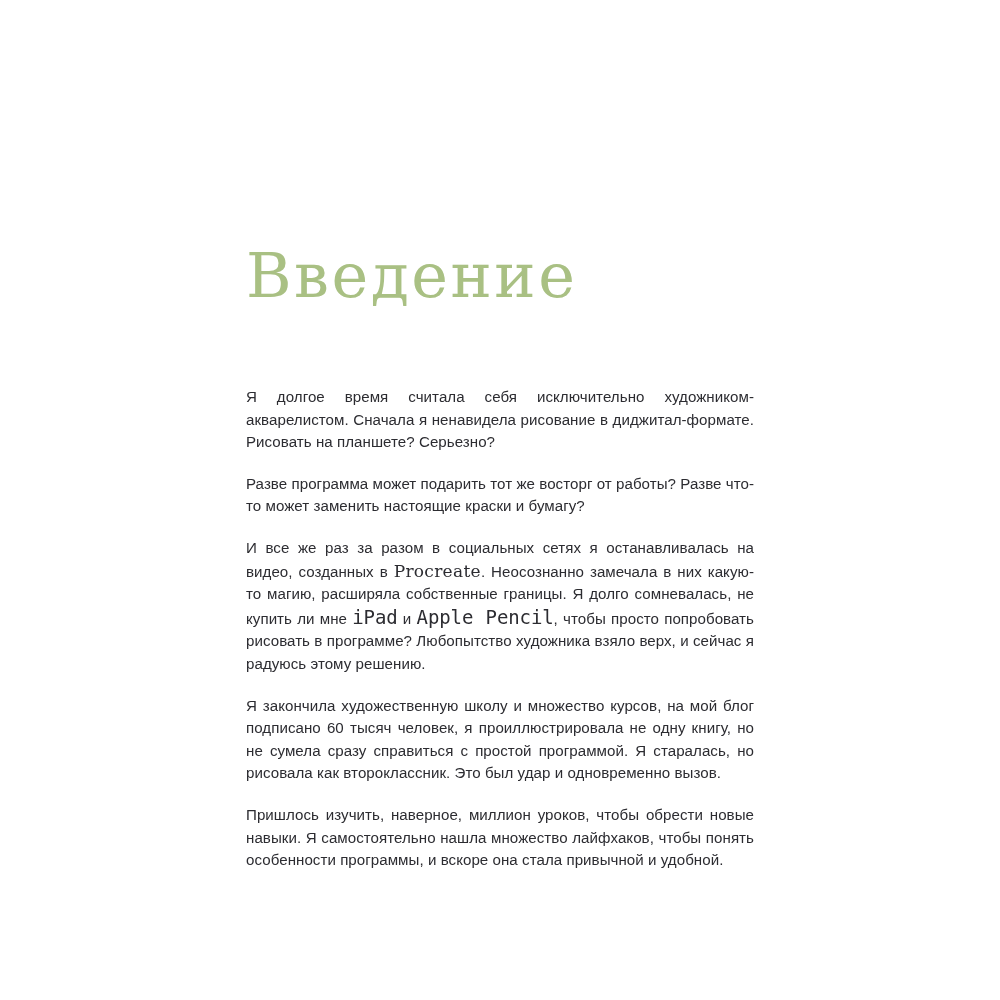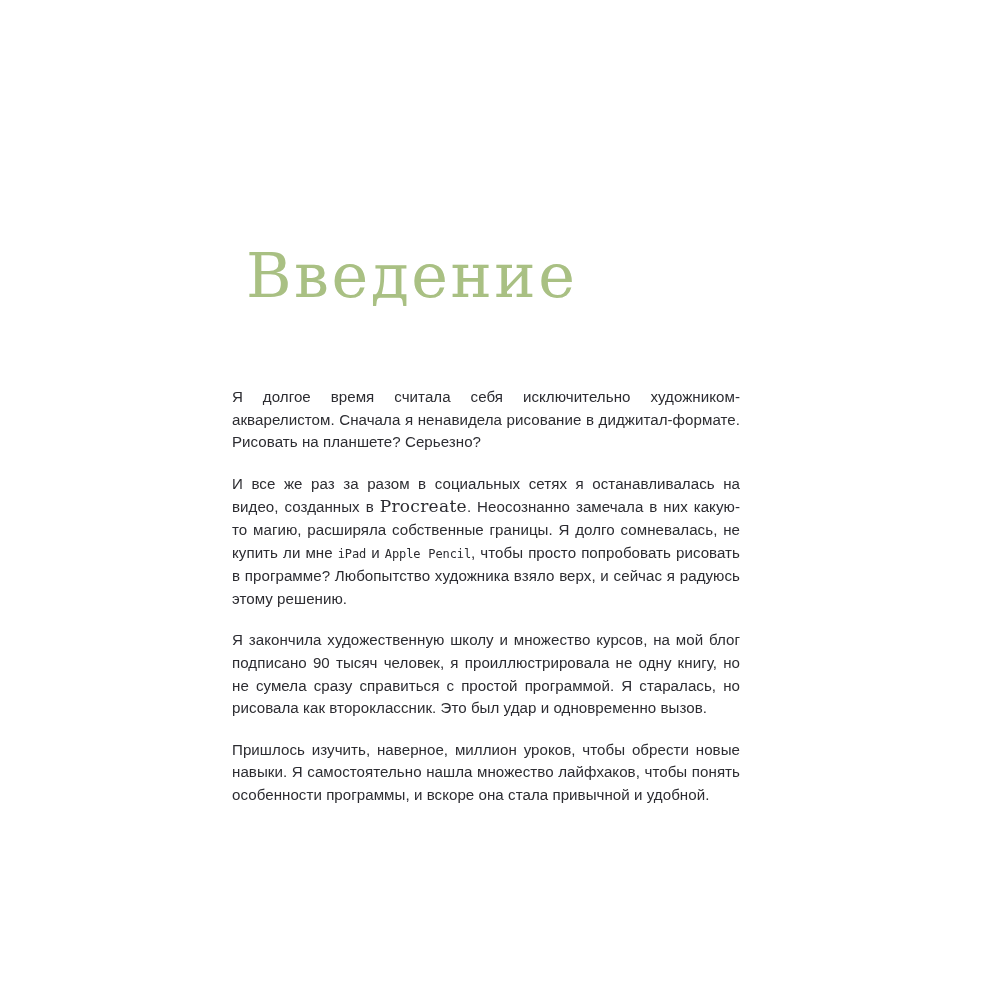--- a/index.html
+++ b/index.html
@@ -39,21 +39,21 @@
     font-weight: 400;
     line-height: 1.05;
     letter-spacing: 2.5px;
     color: #a9c083;
     white-space: nowrap;
   }
 
   
   .body-column {
     position: absolute;
-    left: 212px;
+    left: 226px;
     top: 386px;
     width: 508px;
   }
 
   .body-paragraph {
     margin: 0 0 19px 0;
     font-family: "Liberation Sans", sans-serif;
     font-size: 15.1px;
     line-height: 22.6px;
     color: #2c2c31;
@@ -68,21 +68,21 @@
   }
 
   
   .brand-serif {
     font-family: "DejaVu Serif", "Liberation Serif", serif;
     font-size: 17px;
     letter-spacing: 0.3px;
   }
   .brand-mono {
     font-family: "DejaVu Sans Mono", "Liberation Mono", monospace;
-    font-size: 12px;
+    font-size: 19px;
     letter-spacing: -0.1px;
   }
 
   
   .footer-block {
     position: absolute;
     left: 120px;
     top: 911px;
     width: 346px;
     height: 89px;
@@ -105,22 +105,23 @@
 </style>
 </head>
 <body style="background: rgb(255, 255, 255);">
 
 <div class="page">
 
   <h1 class="chapter-title" style="color: rgb(169, 192, 131);">Введение</h1>
 
   <div class="body-column" style="color: rgb(44, 44, 49);">
     <p class="body-paragraph">Я долгое время считала себя исключительно художником-акварелистом. Сначала я ненавидела рисование в диджитал-формате. Рисовать на планшете? Серьезно?</p>
+    <p class="body-paragraph">Разве программа может подарить тот же восторг от работы? Разве что-то может заменить настоящие краски и бумагу?</p>
     <p class="body-paragraph">И все же раз за разом в социальных сетях я останавливалась на видео, созданных в <span class="brand-serif">Procreate</span>. Неосознанно замечала в них какую-то магию, расширяла собственные границы. Я долго сомневалась, не купить ли мне <span class="brand-mono">iPad</span> и <span class="brand-mono">Apple Pencil</span>, чтобы просто попробовать рисовать в программе? Любопытство художника взяло верх, и сейчас я радуюсь этому решению.</p>
-    <p class="body-paragraph">Я закончила художественную школу и множество курсов, на мой блог подписано 90 тысяч человек, я проиллюстрировала не одну книгу, но не сумела сразу справиться с простой программой. Я старалась, но рисовала как второклассник. Это был удар и одновременно вызов.</p>
+    <p class="body-paragraph">Я закончила художественную школу и множество курсов, на мой блог подписано 60 тысяч человек, я проиллюстрировала не одну книгу, но не сумела сразу справиться с простой программой. Я старалась, но рисовала как второклассник. Это был удар и одновременно вызов.</p>
     <p class="body-paragraph">Пришлось изучить, наверное, миллион уроков, чтобы обрести новые навыки. Я самостоятельно нашла множество лайфхаков, чтобы понять особенности программы, и вскоре она стала привычной и удобной.</p>
   </div>
 
   <div class="footer-block" style="background: rgb(209, 221, 186);">
     <div class="folio" style="color: rgb(255, 255, 255);">8</div>
   </div>
 
 </div>
 
 </body></html>

